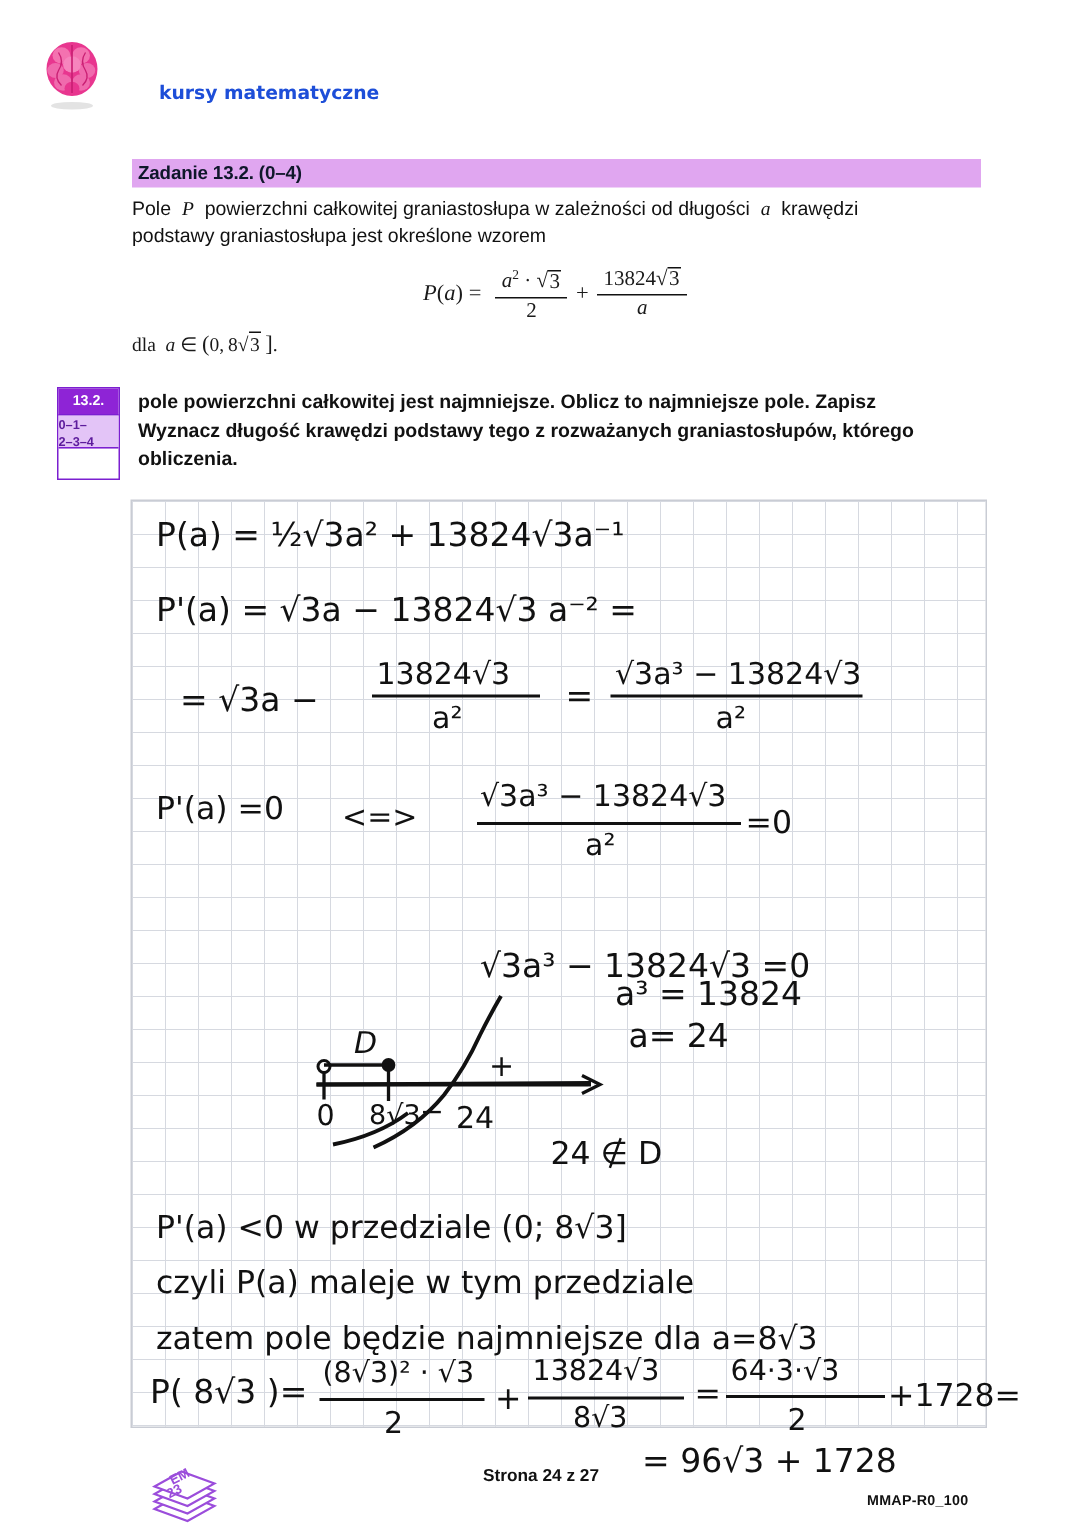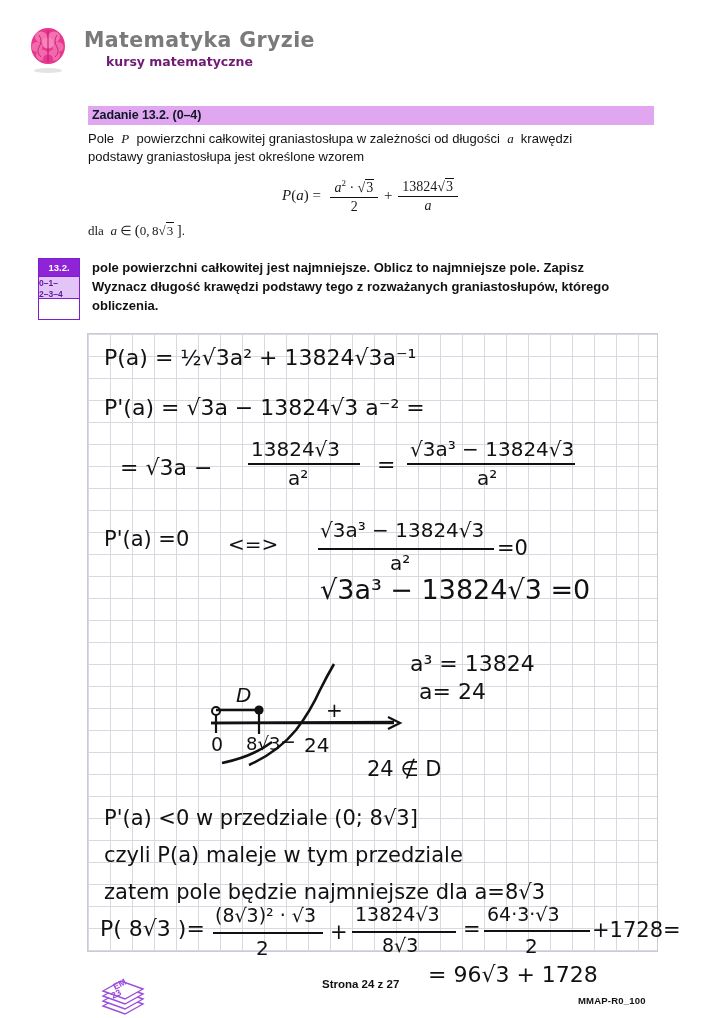--- a/index.html
+++ b/index.html
@@ -41,21 +41,21 @@
     font-weight: bold;
     letter-spacing: 0.4px;
     color: #7a7a7a;
     font-family: "DejaVu Sans", sans-serif;
   }
   #brand-subtitle {
     position: absolute;
     left: 106px; top: 54px;
     font-size: 12.5px;
     font-weight: bold;
-    color: #701a75;
+    color: #1d4ed8;
     font-family: "DejaVu Sans", sans-serif;
   }
 
   
   #task-heading-band {
     position: absolute;
     left: 88px; top: 106px;
     width: 566px; height: 19px;
     background: #e0a6f0;
   }
@@ -230,21 +230,20 @@
         <ellipse cx="14" cy="29" rx="6" ry="5.5" fill="#f06aad"></ellipse>
         <ellipse cx="26" cy="29" rx="6" ry="5.5" fill="#f06aad"></ellipse>
         <ellipse cx="20" cy="33" rx="5" ry="4.5" fill="#e8368f"></ellipse>
         <path d="M20 4 L20 36" stroke="#c91f73" stroke-width="1.1" fill="none"></path>
         <path d="M11 9 Q15 15 11 21 Q8 26 13 31" stroke="#c91f73" stroke-width="0.9" fill="none"></path>
         <path d="M29 9 Q25 15 29 21 Q32 26 27 31" stroke="#c91f73" stroke-width="0.9" fill="none"></path>
       </g>
     </svg>
   </div>
   <div id="brand-shadow"></div>
-  <div id="brand-title">Matematyka Gryzie</div>
   <div id="brand-subtitle">kursy matematyczne</div>
 </div>
 
 <div id="task-heading-band">
   <div id="task-heading-label">Zadanie 13.2. (0–4)</div>
 </div>
 
 <div id="problem-statement">
   <div class="stmt-line">
     <span>Pole&nbsp;&nbsp;</span><span class="mathit">P</span><span>&nbsp;&nbsp;powierzchni całkowitej graniastosłupa w zależności od długości&nbsp;&nbsp;</span><span class="mathit">a</span><span>&nbsp;&nbsp;krawędzi</span>
@@ -300,21 +299,21 @@
   <div class="hw" style="left:407px; top:463px; width:168px; height:2px; background:#111;"></div>
   <div class="hw" style="left:477px; top:466px; font-size:20px;">a²</div>
 
   <div class="hw" style="left:104px; top:527px; font-size:21px;">P'(a) =0</div>
   <div class="hw" style="left:228px; top:532px; font-size:20px;">&lt;=&gt;</div>
   <div class="hw" style="left:320px; top:518px; font-size:20px;">√3a³ − 13824√3</div>
   <div class="hw" style="left:318px; top:548px; width:176px; height:2px; background:#111;"></div>
   <div class="hw" style="left:390px; top:551px; font-size:20px;">a²</div>
   <div class="hw" style="left:497px; top:536px; font-size:21px;">=0</div>
 
-  <div class="hw" style="left:320px; top:574px; font-size:27px;">√3a³ − 13824√3 =0</div>
+  <div class="hw" style="left:320px; top:632px; font-size:22px;">√3a³ − 13824√3 =0</div>
 
   <div class="hw" style="left:410px; top:651px; font-size:22px;">a³ = 13824</div>
   <div class="hw" style="left:419px; top:679px; font-size:22px;">a= 24</div>
 
   <div class="hw" style="left:0; top:0;">
     <svg width="720" height="1018" style="position:absolute;left:0;top:0;">
 
       <line x1="211" y1="723" x2="392" y2="723" stroke="#111" stroke-width="2.6"></line>
       <line x1="392" y1="723" x2="394" y2="723" stroke="#111" stroke-width="2.6"></line>
 

